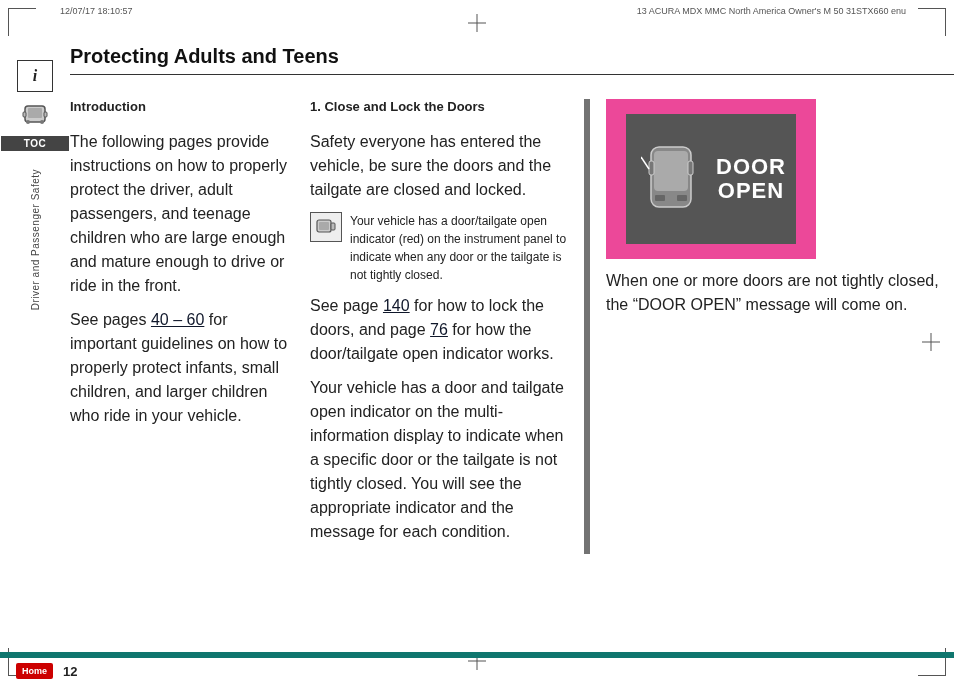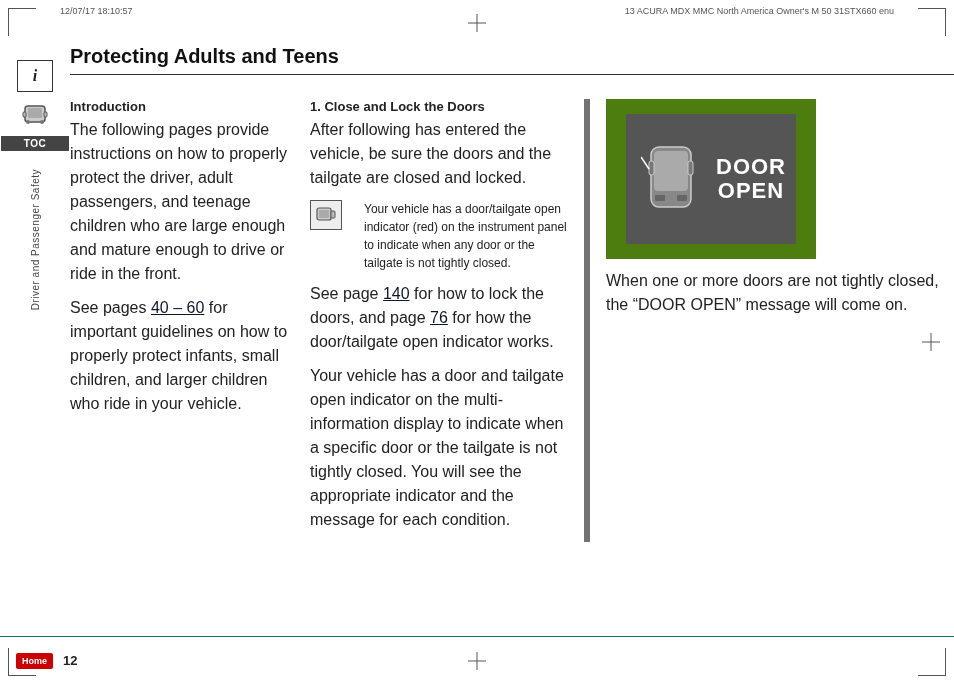--- a/index.html
+++ b/index.html
@@ -12,21 +12,21 @@
       color: #222;
       overflow: hidden;
       position: relative;
     }
 
     
     .top-meta {
       position: absolute;
       top: 6px;
       left: 60px;
-      right: 60px;
+      right: 48px;
       font-size: 9px;
       color: #555;
       display: flex;
       justify-content: space-between;
     }
 
     
     .corner {
       position: absolute;
       width: 28px;
@@ -146,59 +146,59 @@
 
     .col-right {
       flex: 1;
       padding-left: 16px;
     }
 
     
     .section-heading {
       font-weight: bold;
       font-size: 13px;
-      margin-bottom: 4px;
+      margin-bottom: 16px;
     }
 
     .body-text {
       font-size: 16px;
       line-height: 1.5;
       color: #222;
       margin-bottom: 10px;
     }
 
     .link-text {
       color: #0f172a;
       text-decoration: underline;
     }
 
     
     .indicator-row {
       display: flex;
       align-items: flex-start;
-      gap: 22px;
+      gap: 8px;
       margin-bottom: 10px;
     }
 
     .indicator-icon {
       width: 32px;
       height: 30px;
       border: 1.5px solid #555;
       display: flex;
       align-items: center;
       justify-content: center;
       flex-shrink: 0;
       background: #eee;
     }
 
     
     .door-open-image {
       width: 210px;
       height: 160px;
-      background: #4d7c0f;
+      background: #ec4899;
       display: flex;
       align-items: center;
       justify-content: center;
       margin-bottom: 10px;
       position: relative;
       overflow: hidden;
     }
 
     .door-open-inner {
       background: #555;
@@ -231,25 +231,25 @@
       top: 50%;
       transform: translateY(-50%);
     }
 
     
     .bottom-bar {
       position: absolute;
       bottom: 0;
       left: 0;
       right: 0;
-      height: 48px;
+      height: 32px;
       display: flex;
       align-items: center;
       padding: 0 16px;
-      border-top: 1px solid #0f766e;
+      border-top: 6px solid #0f766e;
     }
 
     .home-button {
       background: #c00;
       color: #fff;
       font-size: 9px;
       font-weight: bold;
       padding: 3px 6px;
       border-radius: 2px;
       margin-right: 10px;
@@ -303,21 +303,21 @@
     <div class="col-left">
       <div class="section-heading">Introduction</div>
       <div class="body-text">The following pages provide instructions on how to properly protect the driver, adult passengers, and teenage children who are large enough and mature enough to drive or ride in the front.</div>
       <div class="body-text">
         <span>See pages </span><span class="link-text">40 – 60</span><span> for important guidelines on how to properly protect infants, small children, and larger children who ride in your vehicle.</span>
       </div>
     </div>
 
     <div class="col-middle">
       <div class="section-heading">1. Close and Lock the Doors</div>
-      <div class="body-text">After following has entered the vehicle, be sure the doors and the tailgate are closed and locked.</div>
+      <div class="body-text">Safety everyone has entered the vehicle, be sure the doors and the tailgate are closed and locked.</div>
 
       <div class="indicator-row">
         <div class="indicator-icon">
           <svg width="22" height="20" viewBox="0 0 22 20" fill="none">
             <rect x="2" y="3" width="14" height="12" rx="2" fill="#ccc" stroke="#555" stroke-width="1.2"></rect>
             <rect x="4" y="5" width="10" height="8" rx="1" fill="#aaa"></rect>
             <rect x="16" y="6" width="4" height="7" rx="1" fill="#bbb" stroke="#555" stroke-width="1"></rect>
           </svg>
         </div>
         <div class="body-text" style="margin-bottom:0;font-size:12px;">Your vehicle has a door/tailgate open indicator (red) on the instrument panel to indicate when any door or the tailgate is not tightly closed.</div>

